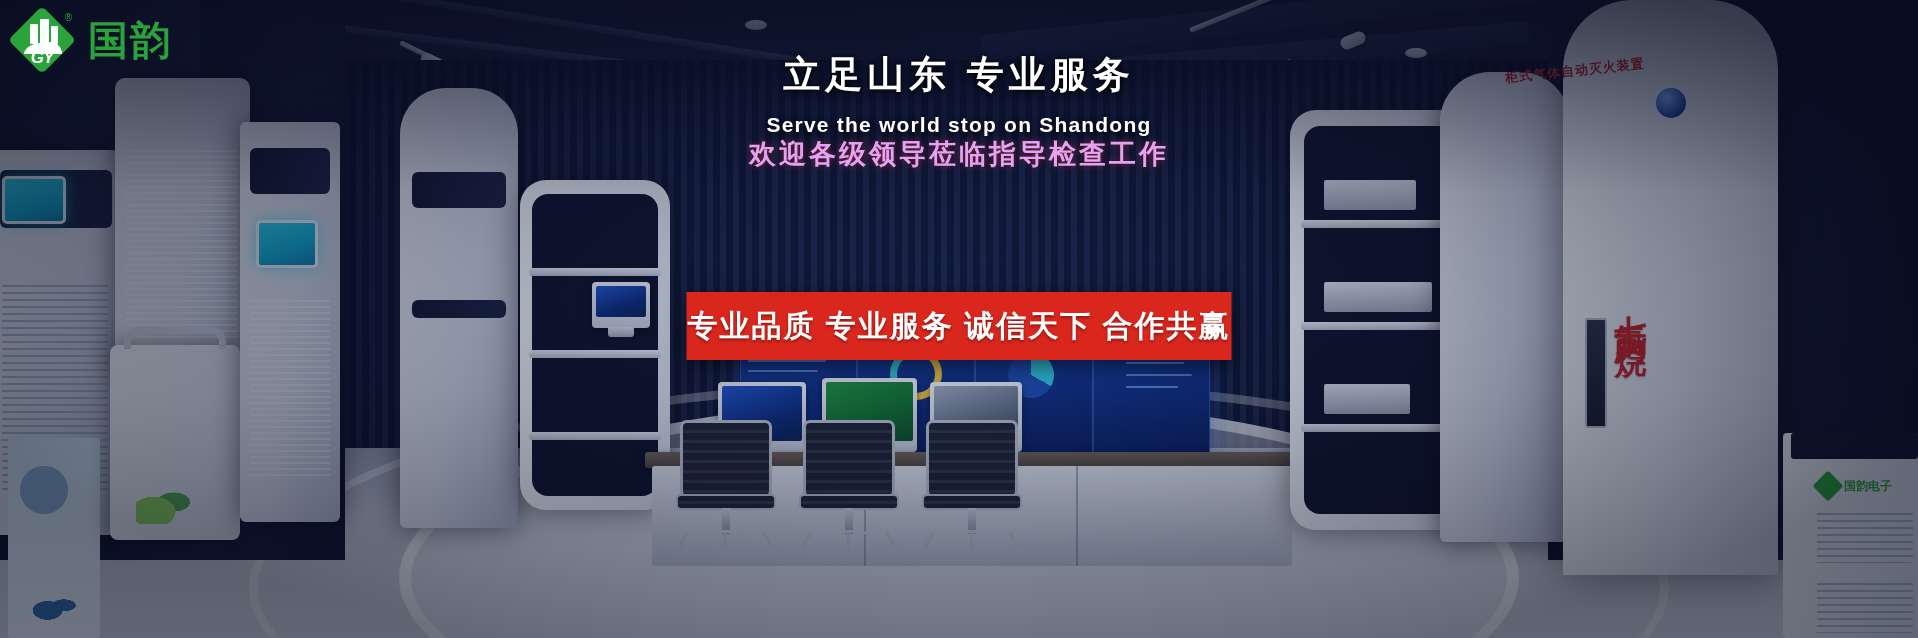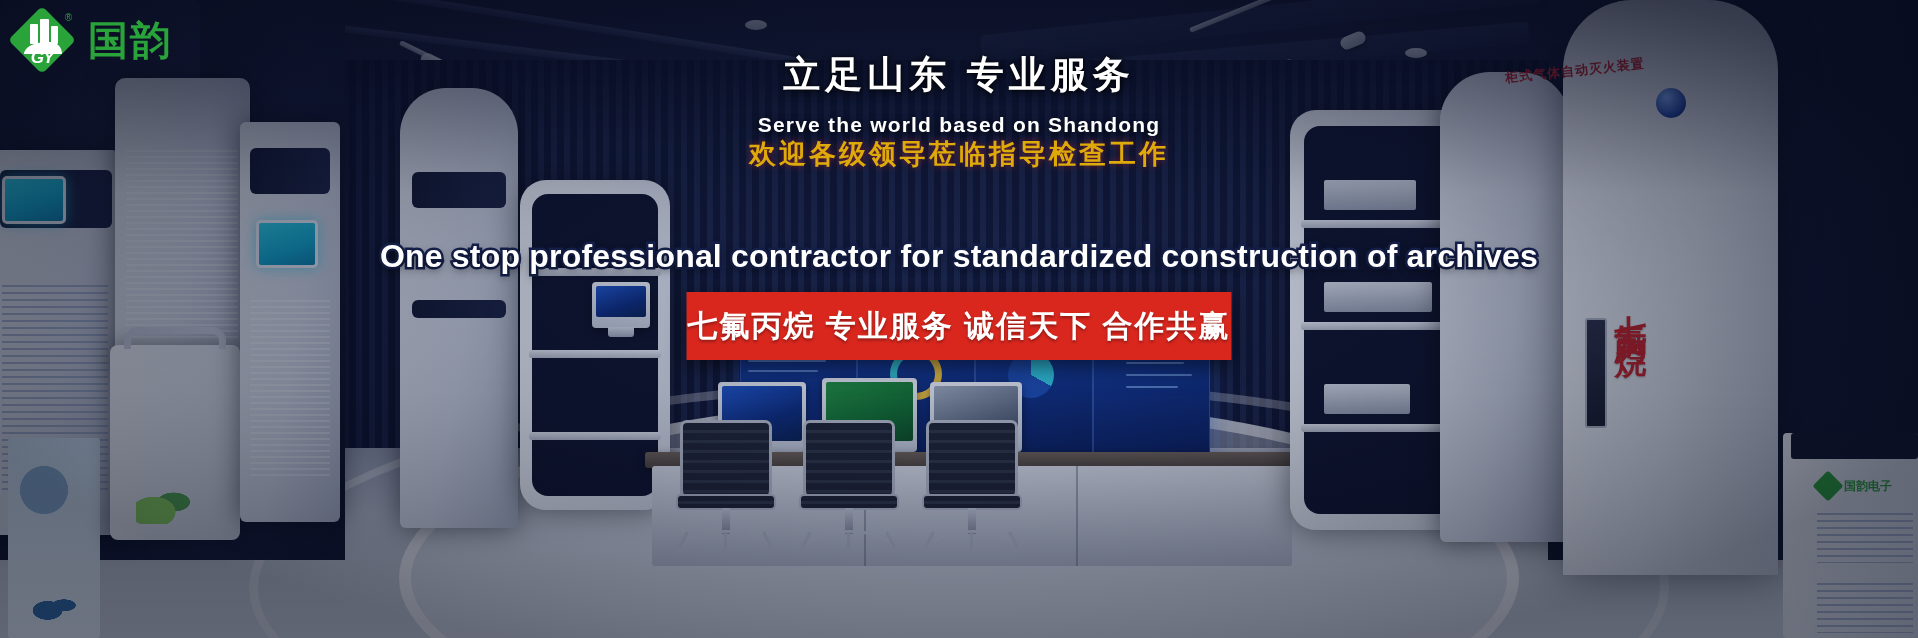--- a/index.html
+++ b/index.html
@@ -387,21 +387,21 @@
     text-align:center;
     color:#ffffff; font-size:21px; font-weight:600;
     letter-spacing:1.2px;
     text-shadow:0 2px 8px rgba(0,0,0,.9);
   }
 
   
   .led-text {
     position:absolute; left:0; right:0; top:136px;
     text-align:center;
-    color:#eab308; font-size:27px; font-weight:700;
+    color:#f0abfc; font-size:27px; font-weight:700;
     letter-spacing:3px;
     opacity:.95;
     text-shadow:0 0 7px rgba(230,40,50,.5);
   }
 
   
   .headline {
     position:absolute; left:0; right:0; top:152px;
     text-align:center;
     font-size:68px; font-weight:700;
@@ -622,24 +622,23 @@
         <div class="logo-bld" style="left:30px;top:11px;width:9px;height:25px;"></div>
         <div class="logo-bld" style="left:41px;top:18px;width:7px;height:18px;"></div>
         <div class="logo-hill"></div>
         <div class="logo-gy">GY</div>
         <div class="logo-r">®</div>
       </div>
       <div class="logo-cn">国韵</div>
     </div>
 
     <div class="eyebrow">立足山东 专业服务</div>
-    <div class="eyebrow-en">Serve the world based on Shandong</div>
+    <div class="eyebrow-en">Serve the world stop on Shandong</div>
 
     <div class="led-text">欢迎各级领导莅临指导检查工作</div>
 
-    <div class="subline">One stop professional contractor for standardized construction of archives</div>
 
     <div class="slogan">
-      <span>七氟丙烷  专业服务  诚信天下  合作共赢</span>
+      <span>专业品质  专业服务  诚信天下  合作共赢</span>
     </div>
 
   </div>
 </div>
 
 </body></html>

